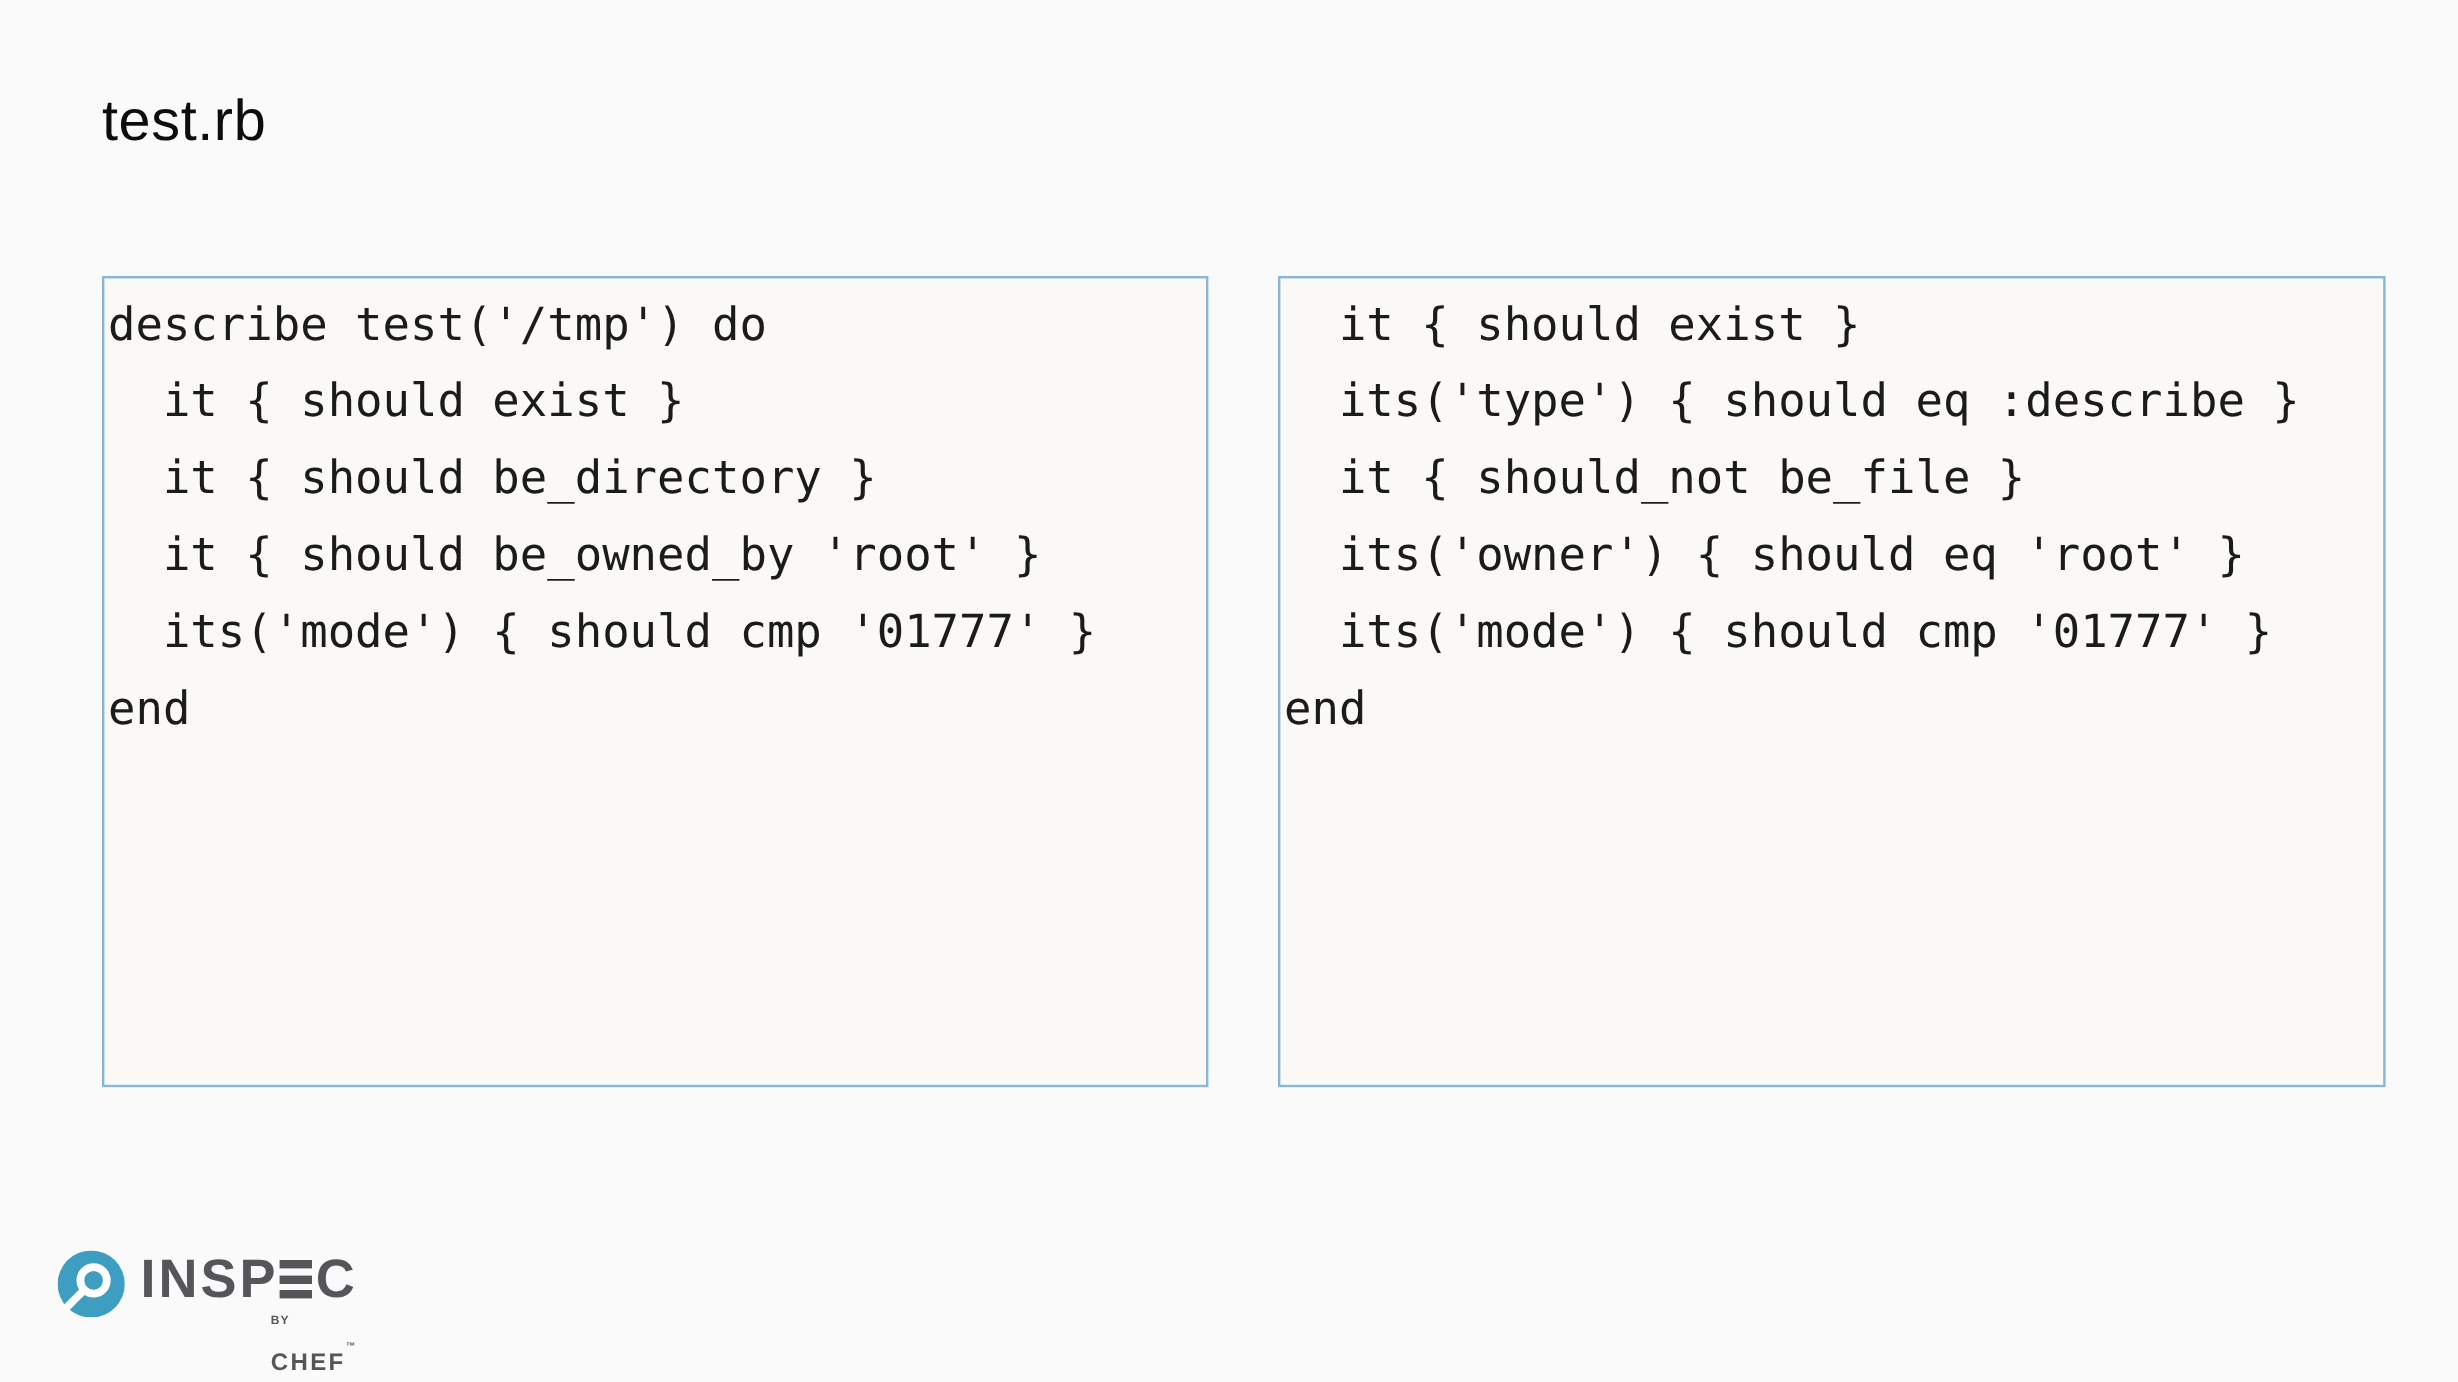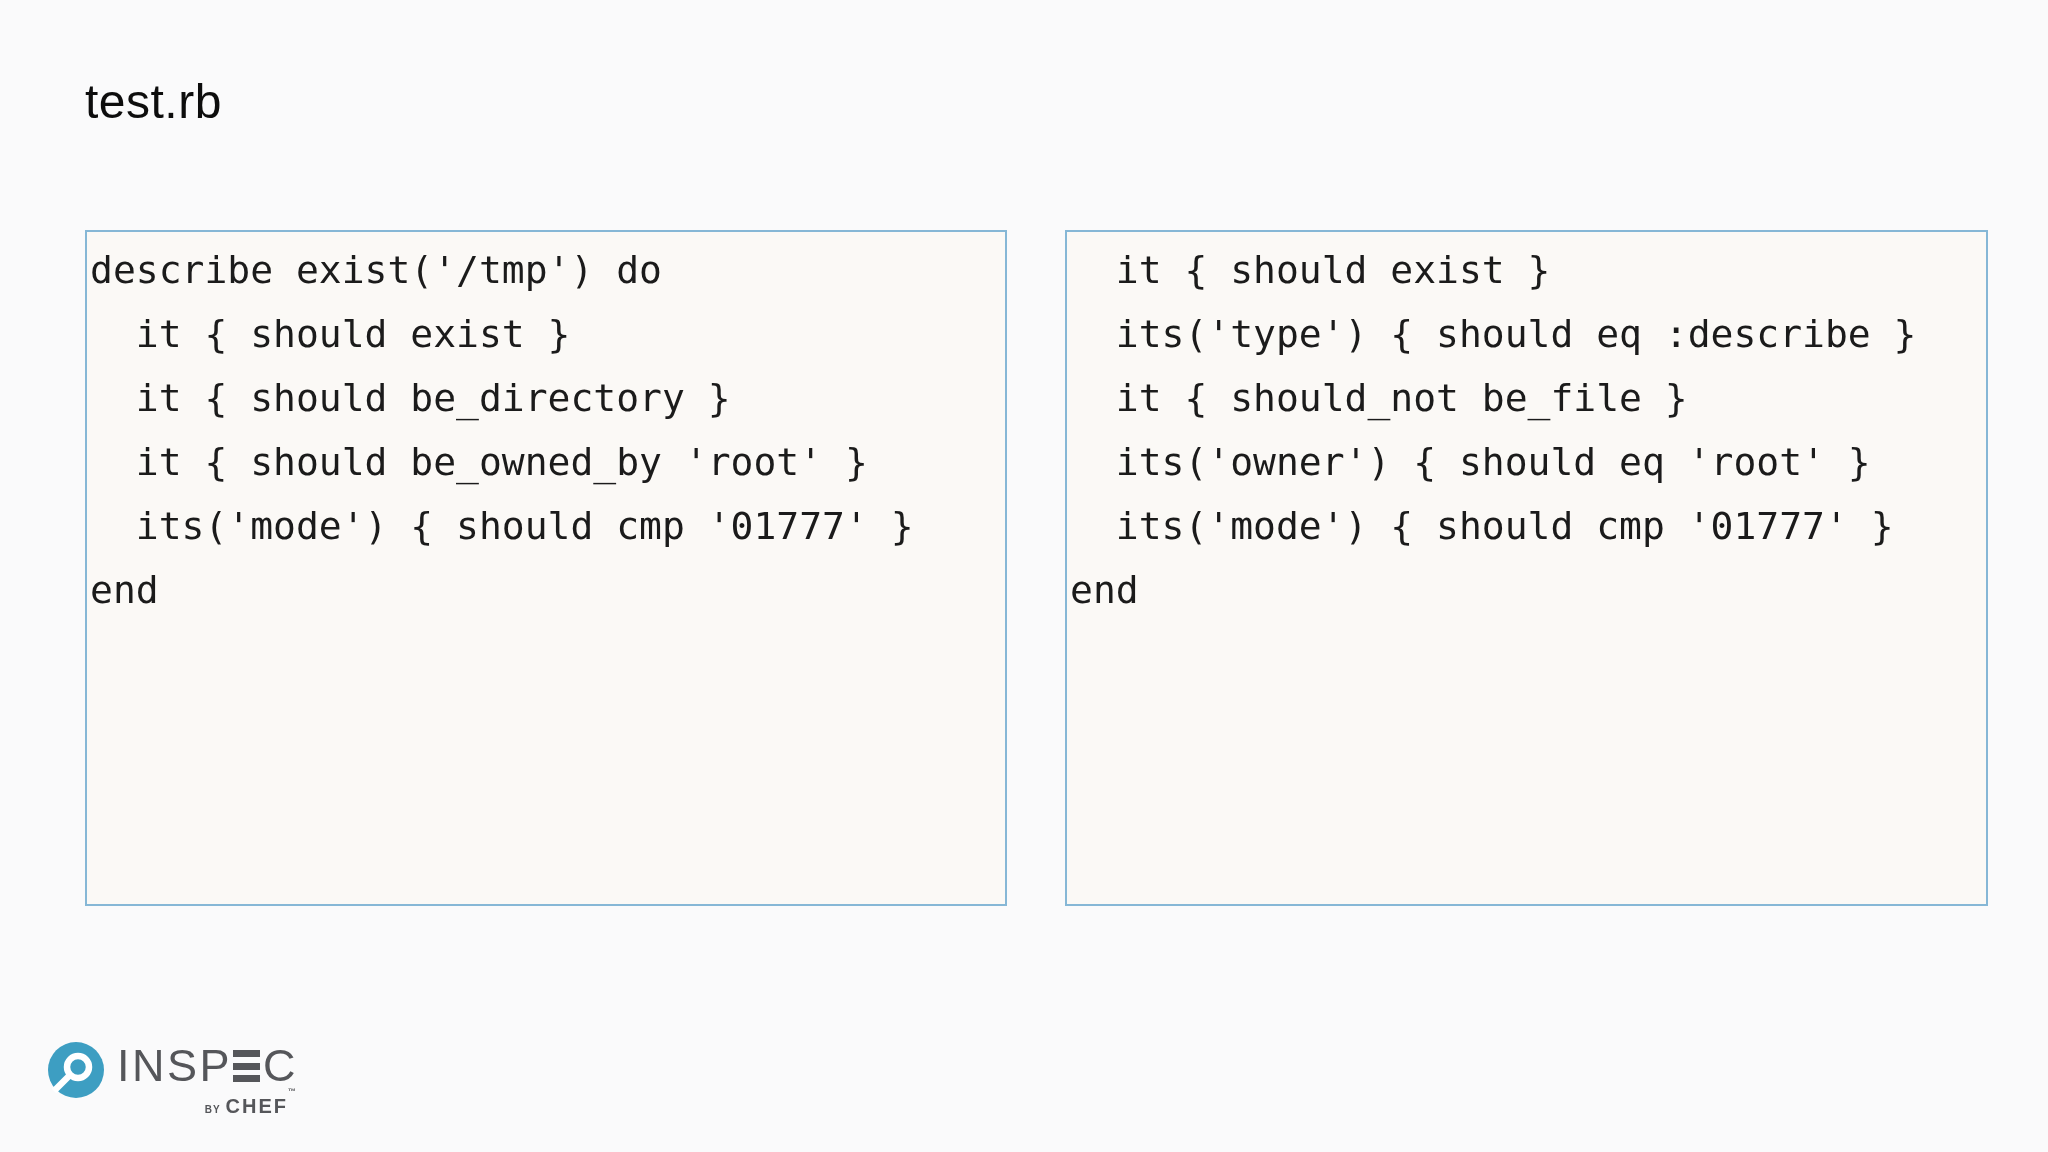--- a/index.html
+++ b/index.html
@@ -57,21 +57,21 @@
   .wordmark-block{
     display:flex;
     flex-direction:column;
     align-items:flex-end;
   }
   .wordmark{
     display:flex;
     align-items:center;
     height:48px;
     font-size:45px;
-    font-weight:400;
+    font-weight:700;
     letter-spacing:2.5px;
     color:var(--logo-gray);
   }
   .e-bars{
     display:flex;
     flex-direction:column;
     justify-content:space-between;
     height:32px;
     width:27px;
     margin:0 3px 0 1px;
@@ -79,22 +79,23 @@
   .e-bars span{
     display:block;
     height:7px;
     width:100%;
     background:var(--logo-gray);
   }
   .byline{
     margin-top:5px;
     display:flex;
     align-items:baseline;
-    gap:5px;
+    gap:19px;
     color:var(--logo-gray);
+    flex-direction:column;
   }
   .byline-prefix{
     font-size:10px;
     font-weight:700;
     letter-spacing:1px;
   }
   .byline-brand{
     font-size:20px;
     font-weight:700;
     letter-spacing:2px;
@@ -105,21 +106,21 @@
     position:relative;
     top:-8px;
   }
 </style>
 </head>
 <body>
 
 <h1 class="page-title">test.rb</h1>
 
 <div class="code-panel panel-left">
-  <div class="code-line">describe exist('/tmp') do</div>
+  <div class="code-line">describe test('/tmp') do</div>
   <div class="code-line">  it { should exist }</div>
   <div class="code-line">  it { should be_directory }</div>
   <div class="code-line">  it { should be_owned_by 'root' }</div>
   <div class="code-line">  its('mode') { should cmp '01777' }</div>
   <div class="code-line">end</div>
 </div>
 
 <div class="code-panel panel-right">
   <div class="code-line">  it { should exist }</div>
   <div class="code-line">  its('type') { should eq :describe }</div>

